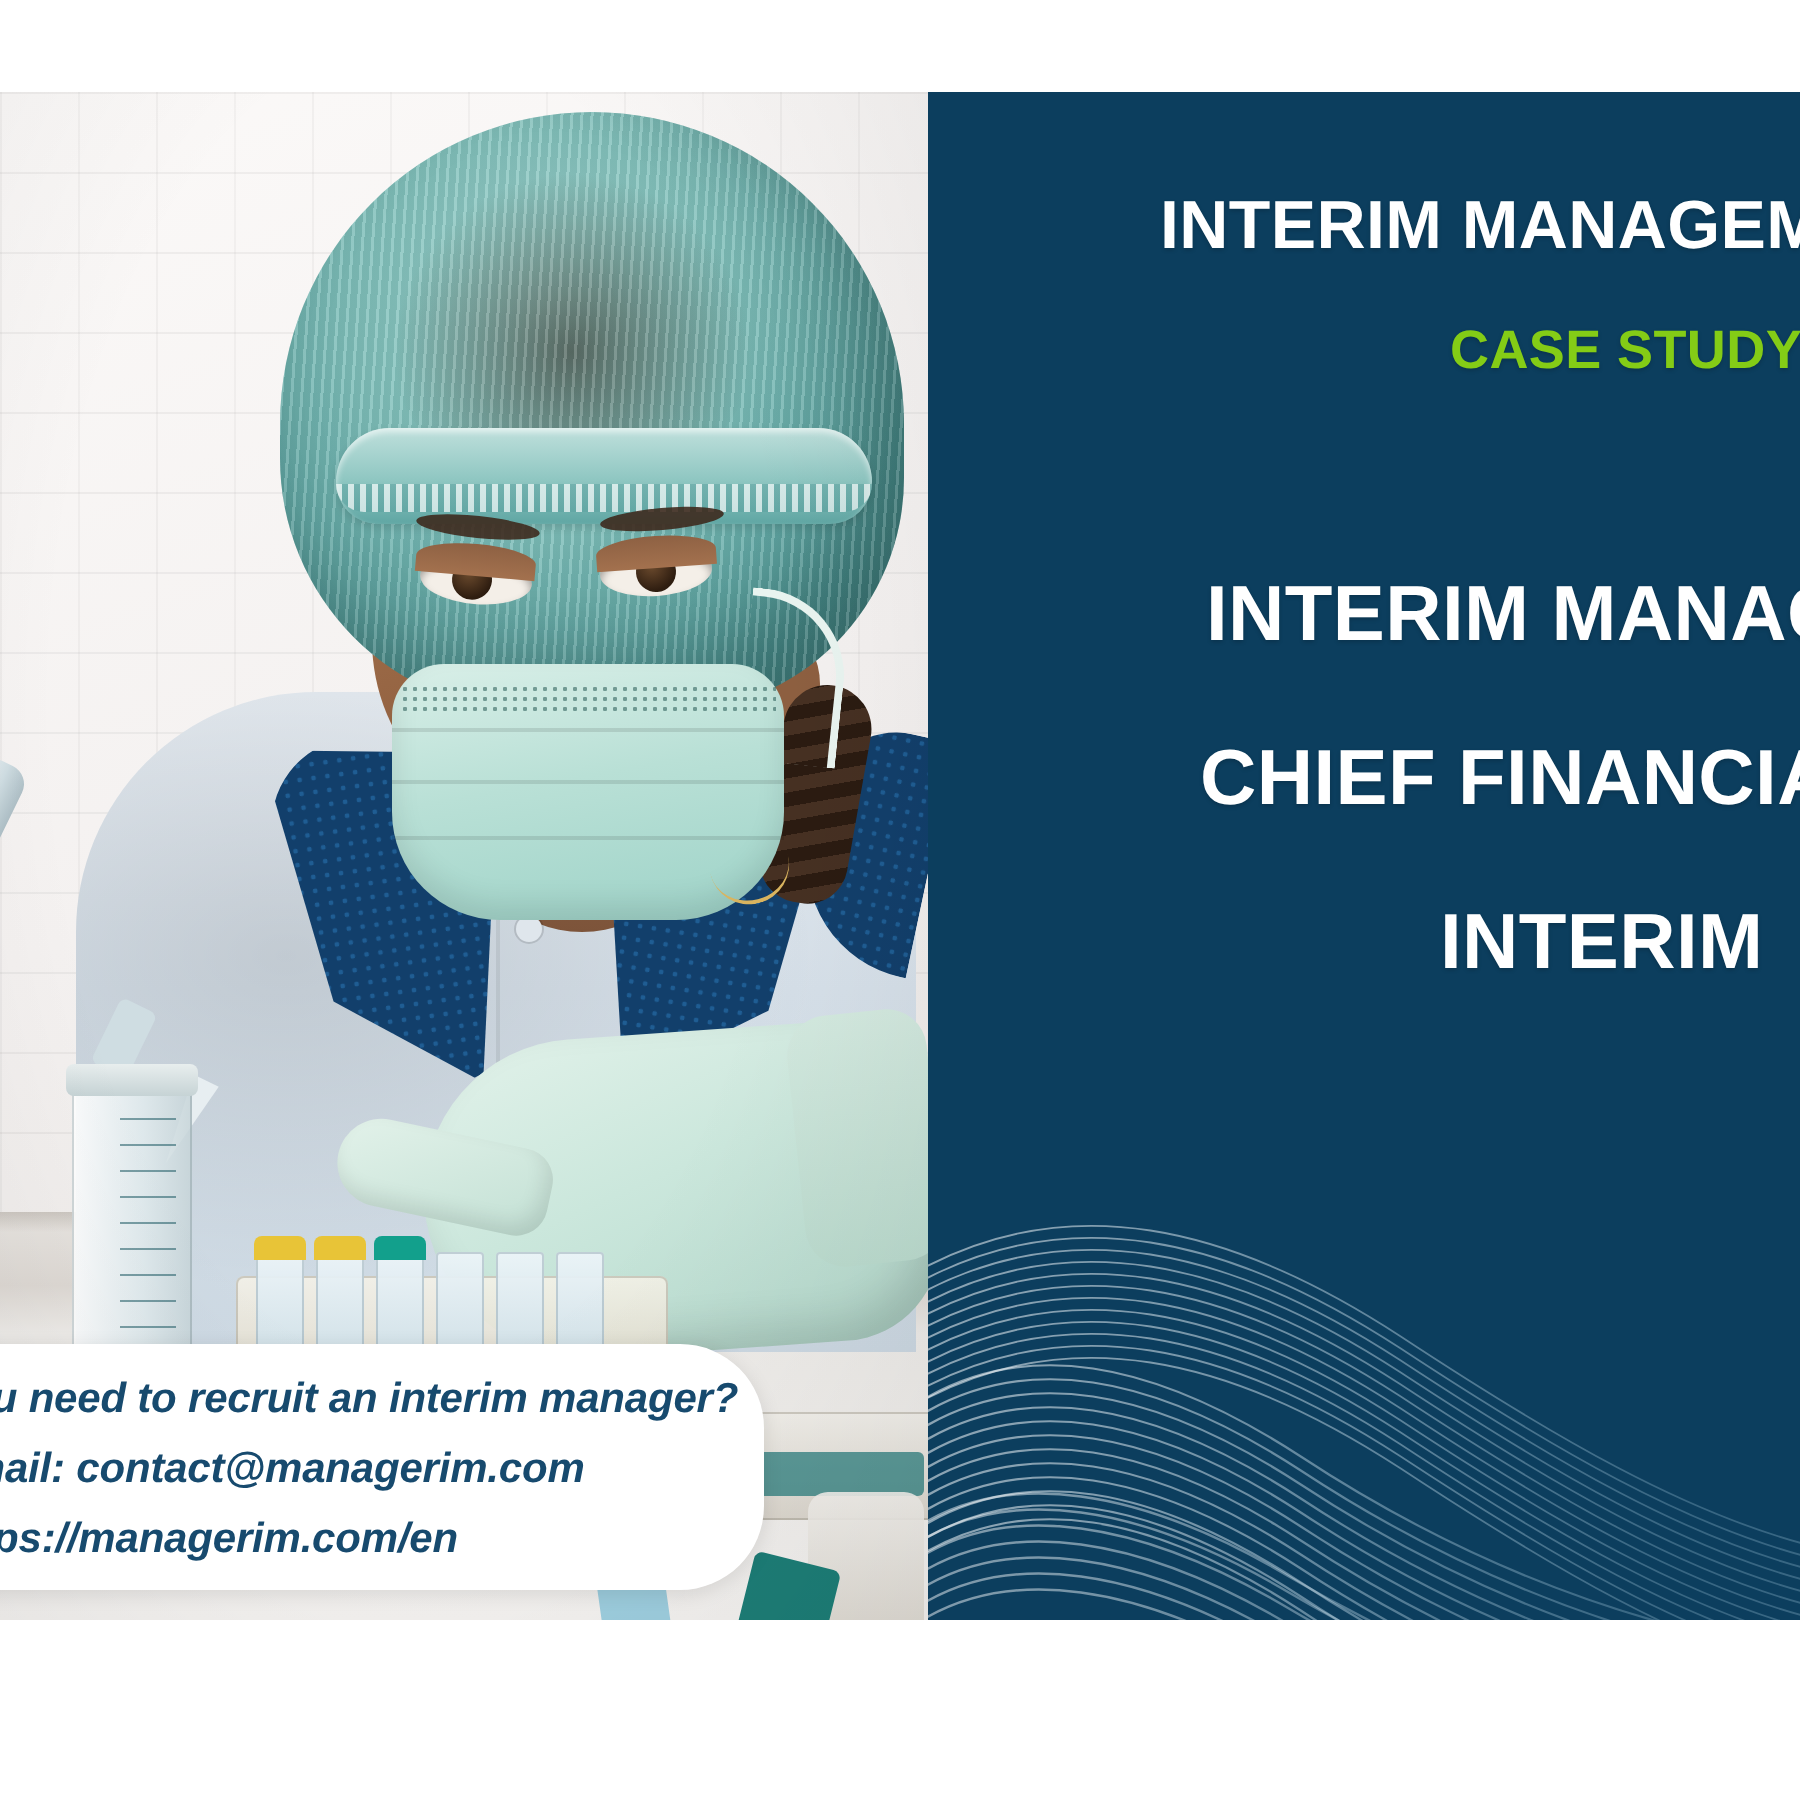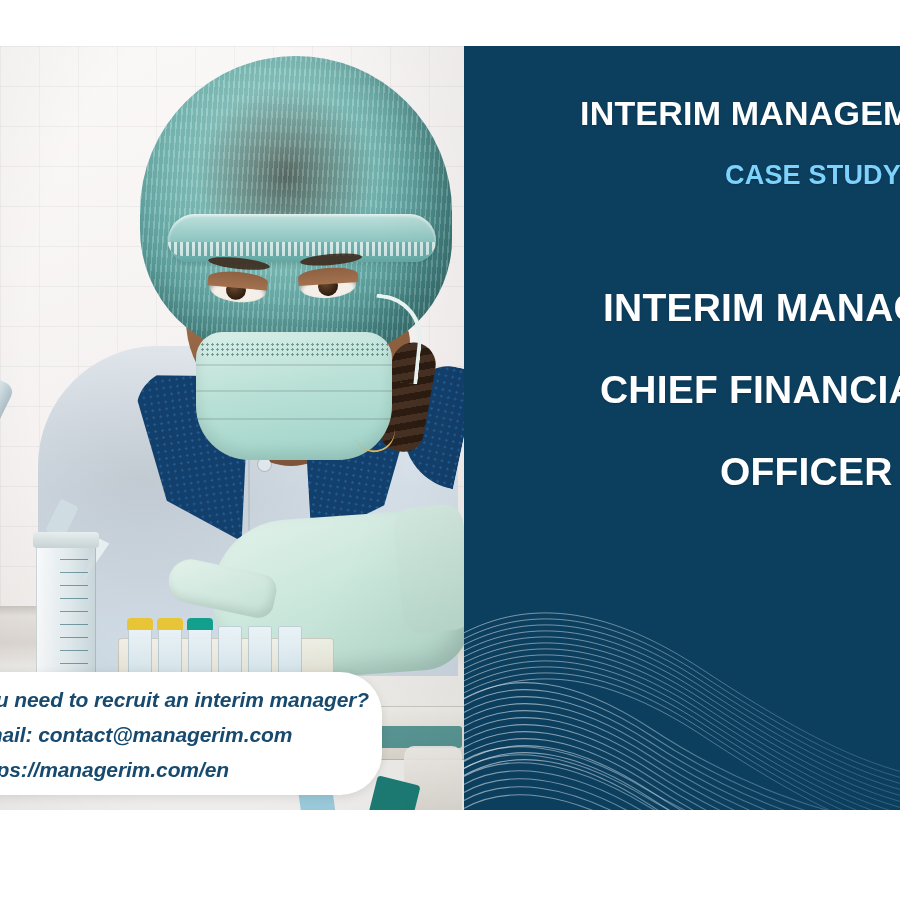--- a/index.html
+++ b/index.html
@@ -416,21 +416,21 @@
     font-size: 34px;
     font-weight: bold;
     letter-spacing: 0.2px;
     white-space: nowrap;
     text-shadow: 0 1px 2px rgba(0,0,0,.18);
   }
   #subkicker {
     position: absolute;
     left: 261px;        
     top: 114px;
-    color: #7dd3fc;
+    color: #84cc16;
     font-size: 27px;
     font-weight: bold;
     letter-spacing: 0.2px;
     white-space: nowrap;
     text-shadow: 0 1px 2px rgba(0,0,0,.18);
   }
   #title-1 {
     position: absolute;
     left: 139px;        
     top: 240px;         
@@ -602,17 +602,17 @@
           <path d="M-6,220 C40,190 106,200 180,244 C258,290 350,324 446,338"></path>
           <path d="M-6,228 C40,198 106,208 180,252 C258,298 350,332 446,346"></path>
           <path d="M-6,236 C40,206 106,216 180,260 C258,306 350,340 446,354"></path>
         </g>
       </svg>
 
       <div class="nav-text" id="kicker">INTERIM MANAGEMENT</div>
       <div class="nav-text" id="subkicker">CASE STUDY</div>
       <div class="nav-text" id="title-1">INTERIM MANAGER</div>
       <div class="nav-text" id="title-2">CHIEF FINANCIAL</div>
-      <div class="nav-text" id="title-3">OFFICER</div>
+      <div class="nav-text" id="title-3">INTERIM</div>
     </div>
 
   </div>
 </div>
 
 </body></html>

